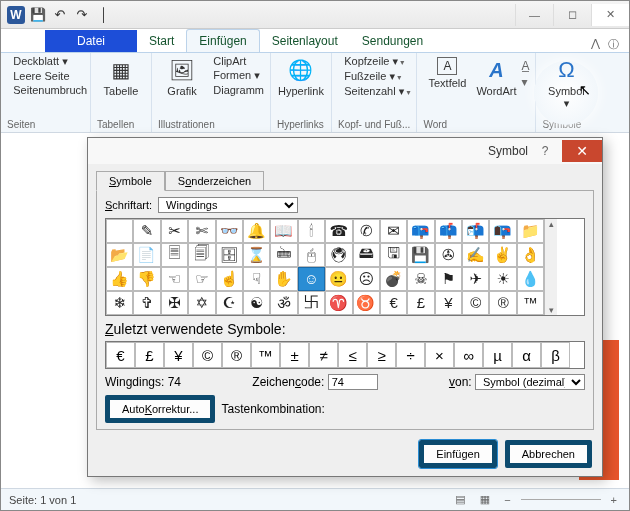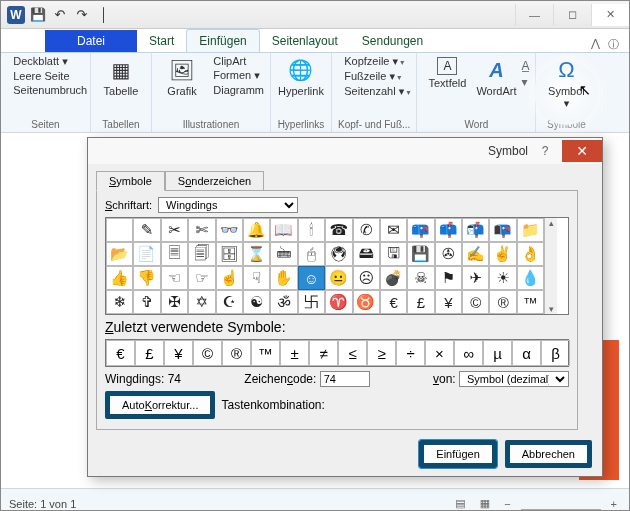--- a/index.html
+++ b/index.html
@@ -18,53 +18,53 @@
   
   .tabs { height:24px; background:#fff; display:flex; align-items:flex-end; font-size:12px; border-bottom:1px solid #bcd3ea; }
   .tab { padding:4px 12px; color:#14532d; cursor:default; }
   .tab.file { background:#1d4ed8; color:#fff; padding:4px 32px;margin-left:44px; }
   .tab.active { background:#f2f7fb; border:1px solid #bcd3ea; border-bottom:none; border-top-left-radius:3px; border-top-right-radius:3px; }
   .tabs .mini { margin-left:auto; padding-right:10px; color:#666; font-size:11px; display:flex; gap:8px; }
 
   
   .ribbon { height:80px; background:#f2f7fb; border-bottom:1px solid #cfd8e2; display:flex; font-size:11px; color:#333; }
   .group { border-right:1px solid #d7e2ee; padding:2px 6px; display:flex; flex-direction:column; justify-content:space-between; }
-  .group .glabel { text-align:center; font-size:10px; color:#666; padding-top:1px; }
+  .group .glabel { font-size:10px; color:#666; padding-top:1px; }
   .gitems { display:flex; gap:1px; align-items:flex-start; }
   .vbtn { display:flex; flex-direction:column; align-items:center; gap:2px; padding:2px 4px; width:48px; }
   .vbtn .ic { width:26px; height:26px; display:flex; align-items:center; justify-content:center; font-size:20px; }
   .vbtn .lbl { text-align:center; line-height:1.1; }
   .mlist { display:flex; flex-direction:column; gap:2px; }
   .mlist .mi { font-size:11px; white-space:nowrap; }
   .mlist .mi::before { content:"▸ "; font-size:8px; color:#888; visibility:hidden; }
   .mlist .mi.drop::after { content:" ▾"; font-size:8px; color:#666; }
   .symbolbtn { position:relative; }
   .symbolbtn .halo { position:absolute; left:50%; top:50%; width:64px; height:64px; border-radius:50%; background:radial-gradient(#ffffff,#f2f7fb 70%); transform:translate(-50%,-50%); box-shadow:0 0 14px rgba(255,255,255,0.9); z-index:0;}
   .symbolbtn .vbtn { position:relative; z-index:1; }
   .cursor { position:absolute; right:38px; top:80px; font-size:15px; color:#000; z-index:5; }
 
   
   .docarea { position:absolute; top:132px; left:0; right:0; bottom:22px; background:#fff; }
   .docarea::after { content:""; position:absolute; right:10px; bottom:8px; width:40px; height:140px; background:#e8552b; }
 
   
-  .status { position:absolute; bottom:0; left:0; right:0; height:22px; background:#f2f7fb; border-top:1px solid #cfd8e2; display:flex; align-items:flex-end; font-size:11px; color:#444; padding:0 8px; gap:6px; }
+  .status { position:absolute; bottom:0; left:0; right:0; height:22px; background:#f2f7fb; border-top:1px solid #cfd8e2; display:flex; align-items:center; font-size:11px; color:#444; padding:0 8px; gap:6px; }
   .status .spacer { flex:1; }
   .status .sbtn { padding:0 4px; color:#666; }
 
   
   .dialog { position:absolute; left:86px; top:136px; width:516px; height:340px; background:#efefef; border:1px solid #777; box-shadow:4px 4px 12px rgba(0,0,0,0.25); font-size:12px; display:flex; flex-direction:column; }
   .dlgtitle { height:26px; background:#f8f8f8; display:flex; align-items:center; }
   .dlgtitle .t { flex:1; text-align:right; color:#333; }
   .dlgtitle .help { width:34px; text-align:center; color:#666; }
   .dlgtitle .x { width:40px; height:22px; background:#c9472e; color:#fff; display:flex; align-items:center; justify-content:center; font-size:14px; }
   .dlgtabs { display:flex; gap:0; padding:6px 8px 0 8px; }
   .dlgtab { padding:3px 12px; border:1px solid #aaa; background:#efefef; font-size:11px; position:relative; top:1px; }
   .dlgtab.active { background:#efefef; border-bottom:1px solid #efefef; }
-  .dlgbody { border:1px solid #aaa; margin:0 24px 6px 8px; padding:6px 8px; flex:1; background:#efefef; display:flex; flex-direction:column; gap:4px; }
+  .dlgbody { border:1px solid #aaa; margin:0 8px 6px 8px; padding:6px 8px; flex:1; background:#efefef; display:flex; flex-direction:column; gap:4px;justify-content:space-between; }
   .row { display:flex; align-items:center; gap:6px; }
   .row label { font-size:11px; }
   select, input[type=text] { font-size:11px; background:#fff; border:1px solid #888; height:16px; padding:0 3px; }
   .symgrid { border:1px solid #777; background:#fff; display:grid; overflow:hidden; grid-template-columns:repeat(16,27.4px) 13px; grid-template-rows:repeat(4,24px); }
   .symgrid .cell { border:1px solid #bbb; display:flex; align-items:center; justify-content:center; font-size:15px; color:#222; cursor:default; }
   .symgrid .cell.sel { background:#2a8dd4; color:#fff; border:1px solid #1a6aa8; }
   .symgrid .scroll { grid-row:1 / span 4; grid-column:17; background:#f0f0f0; border-left:1px solid #bbb; display:flex; flex-direction:column; justify-content:space-between; align-items:center; font-size:9px; color:#666; }
   .recent { border:1px solid #777; background:#fff; display:grid; grid-template-columns:repeat(16,29px); grid-template-rows:26px; }
   .recent .cell { border:1px solid #bbb; display:flex; align-items:center; justify-content:center; font-size:15px; }
   .brow { display:flex; align-items:center; gap:6px; justify-content:space-between; flex-wrap:wrap; }

